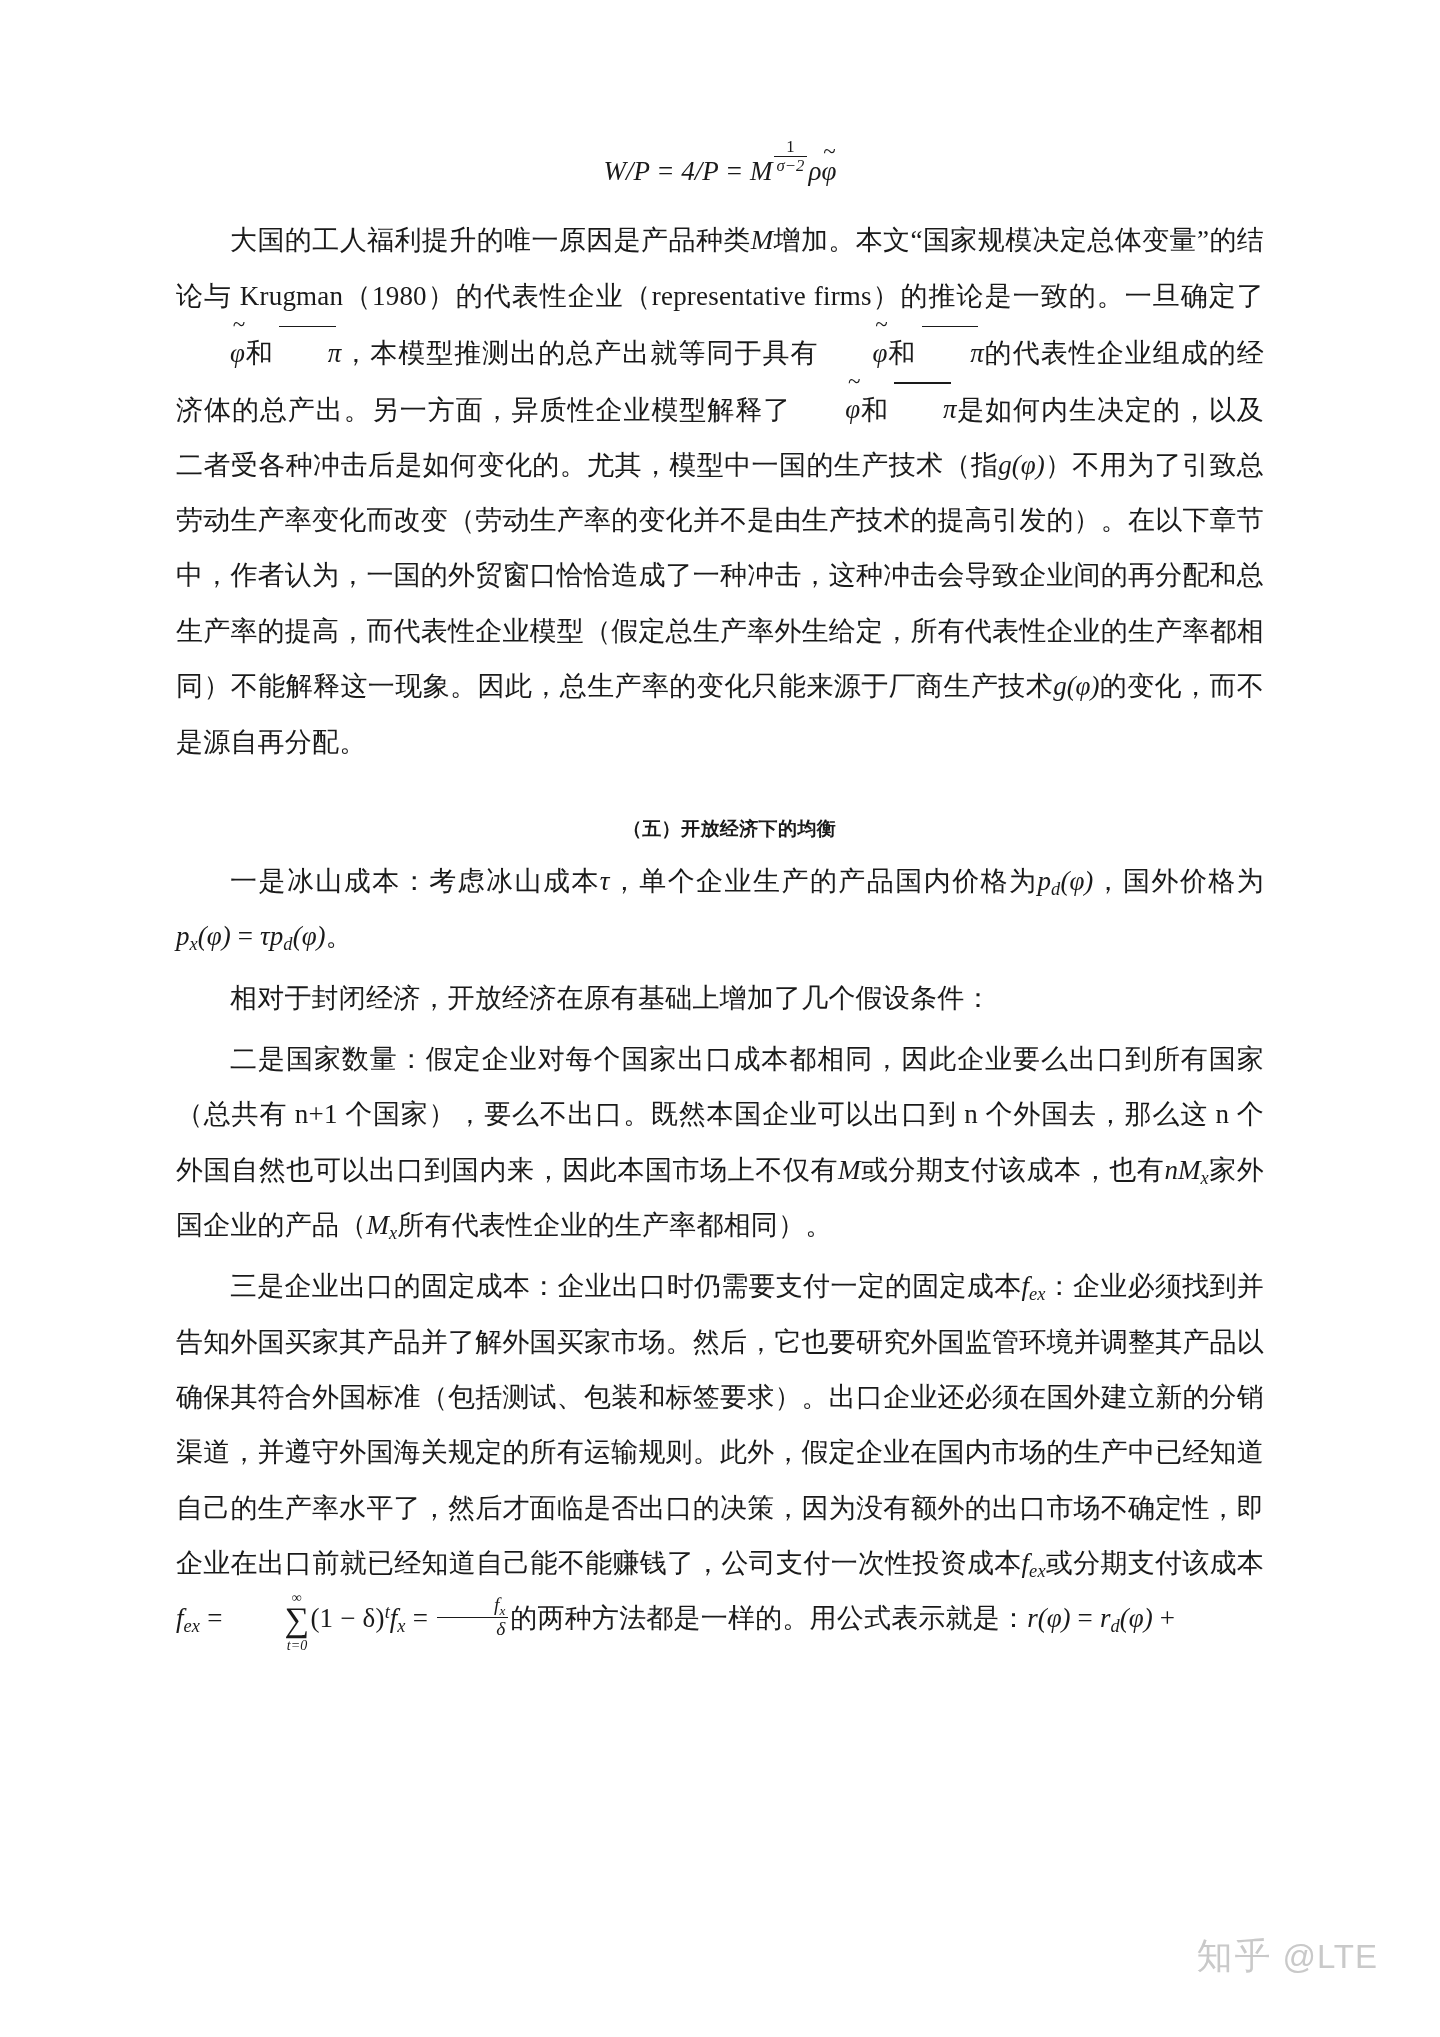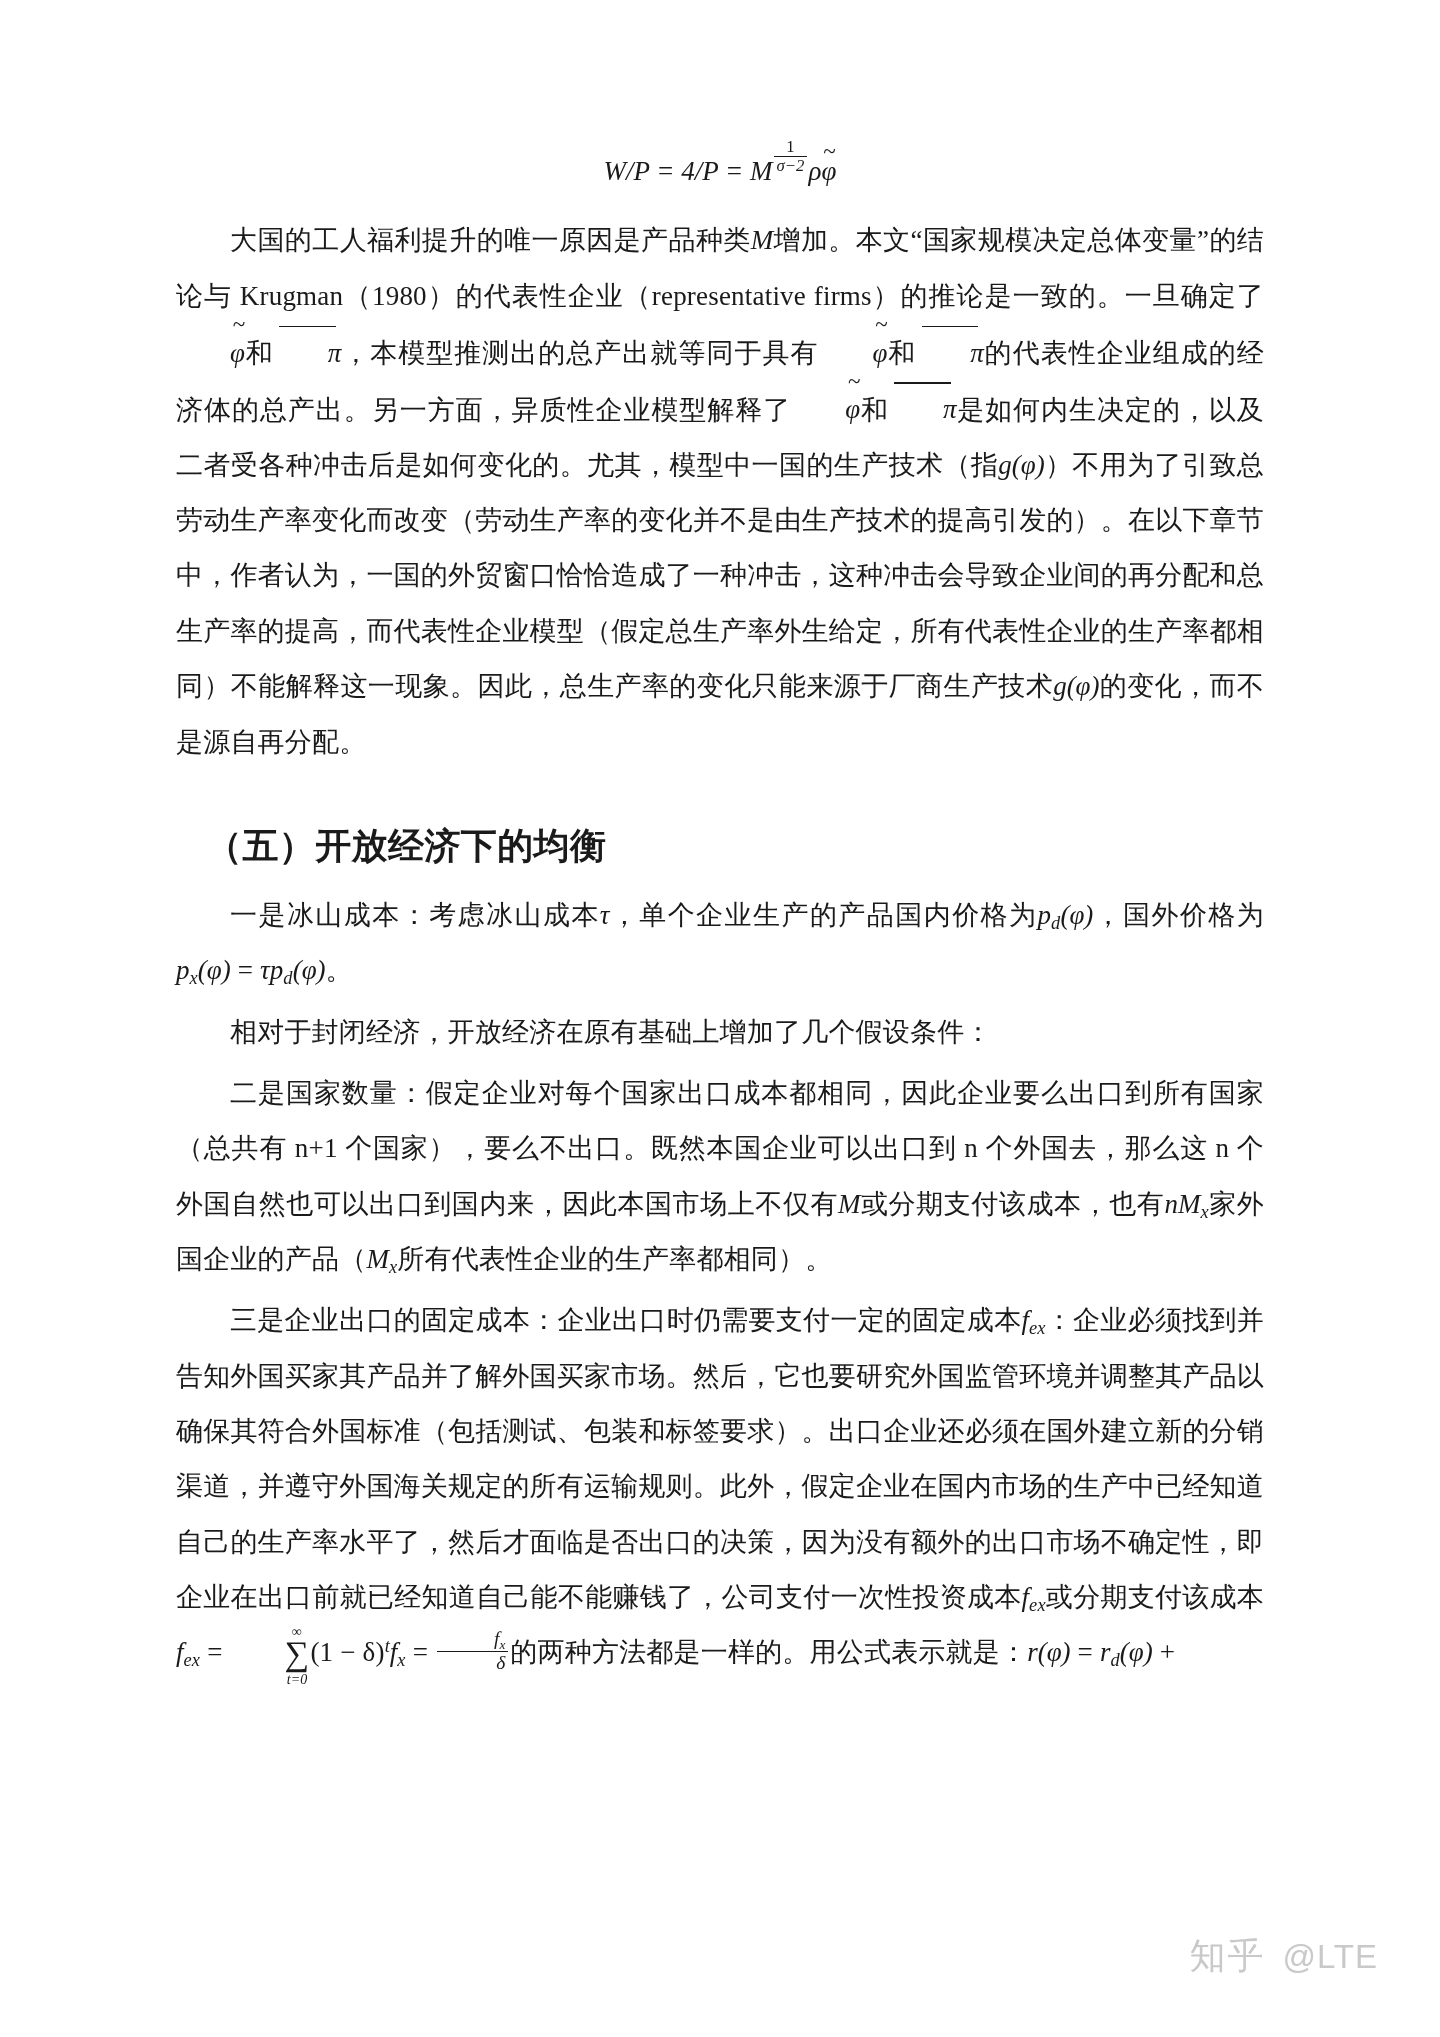--- a/index.html
+++ b/index.html
@@ -76,25 +76,26 @@
     font-size: 27px;
     line-height: 2.05;
     text-align: justify;
     text-justify: inter-ideograph;
     text-indent: 2em;
     letter-spacing: 0.2px;
   }
 
   h3.section-heading {
     margin: 40px 0 4px 0;
-    font-size: 36px;
+    font-size: 19px;
     line-height: 2.0;
     font-weight: bold;
     text-indent: 1em;
     letter-spacing: 0.4px;
+    text-align: center;
   }
 
   
   .im {
     font-style: italic;
     font-family: "Liberation Serif", "DejaVu Serif", serif;
     letter-spacing: 0;
     text-align: right;
   }
   .im-up { font-style: normal; }
@@ -134,21 +135,21 @@
   .ifrac .num { display: block; padding: 0 3px; }
   .ifrac .den { display: block; padding: 0 3px; border-top: 1.3px solid #1a1a1a; }
 
   
   .watermark {
     position: absolute;
     right: 62px;
     bottom: 56px;
     display: flex;
     align-items: center;
-    gap: 17px;
+    gap: 10px;
     color: #c9c9c9;
     font-size: 33px;
     font-family: "Liberation Sans", sans-serif;
     letter-spacing: 1px;
     user-select: none;
   }
   .watermark .zh {
     font-family: "Liberation Serif", "DejaVu Serif", serif;
     font-weight: normal;
     font-size: 36px;

